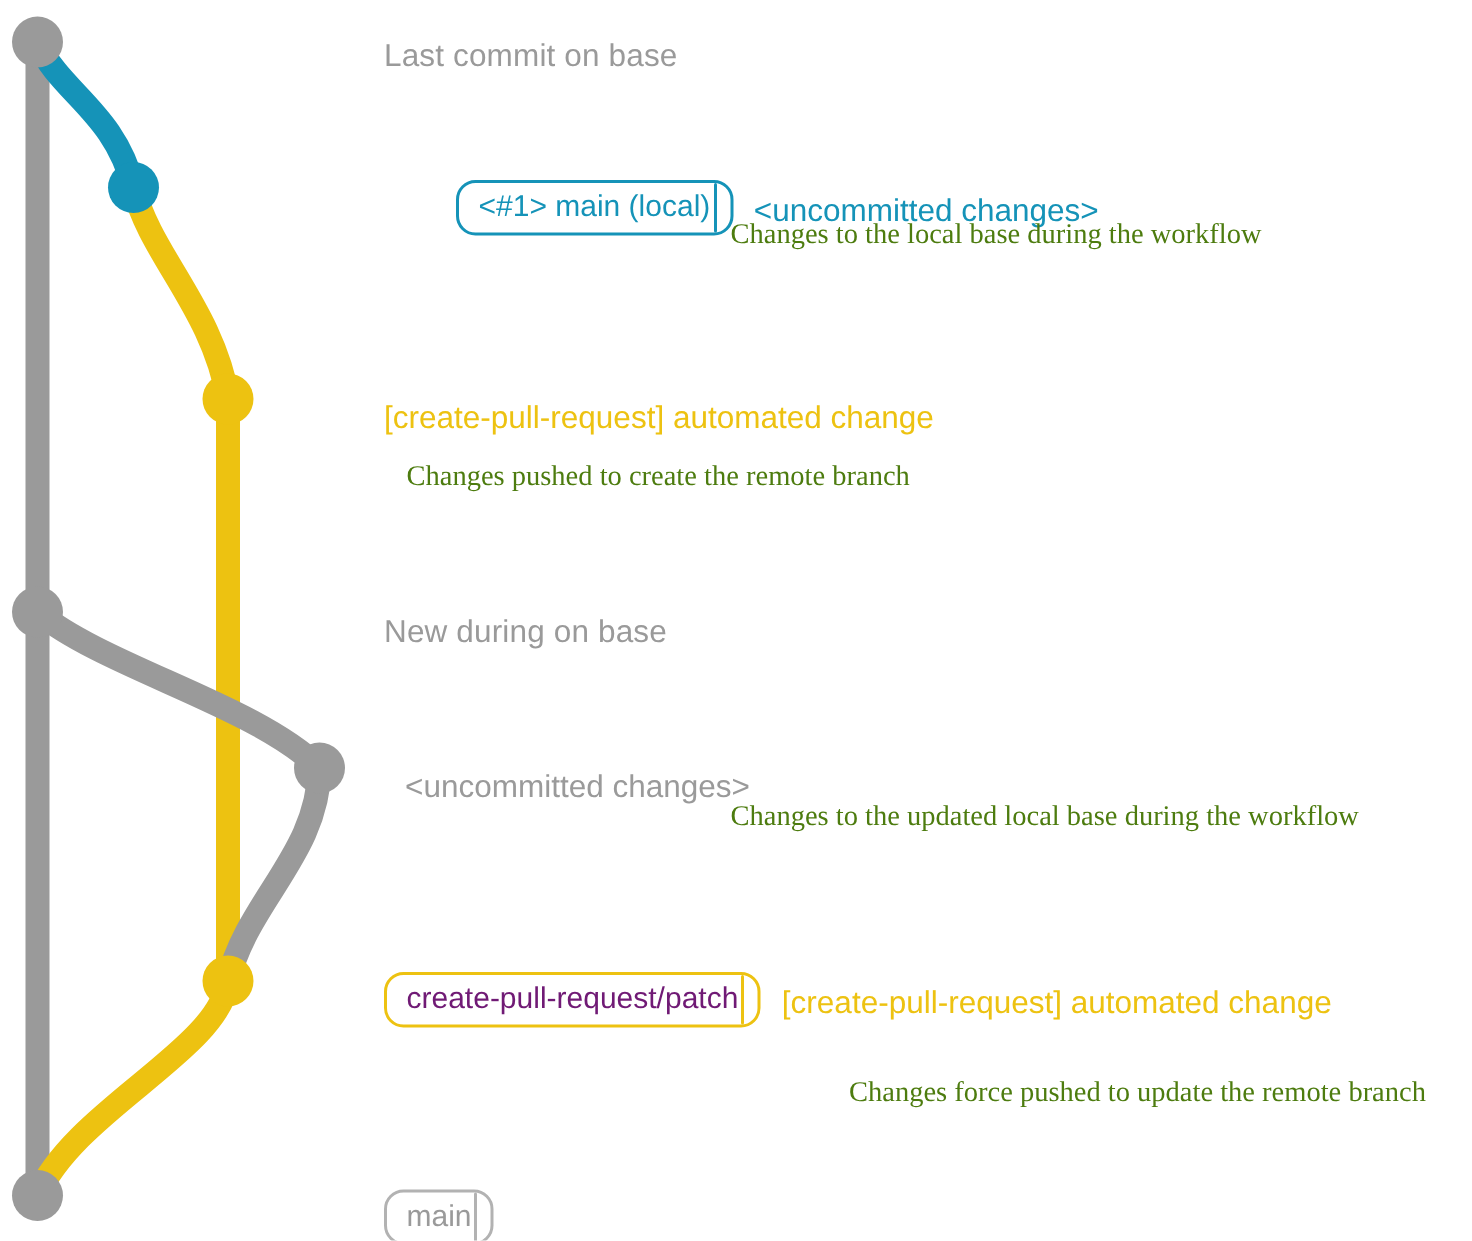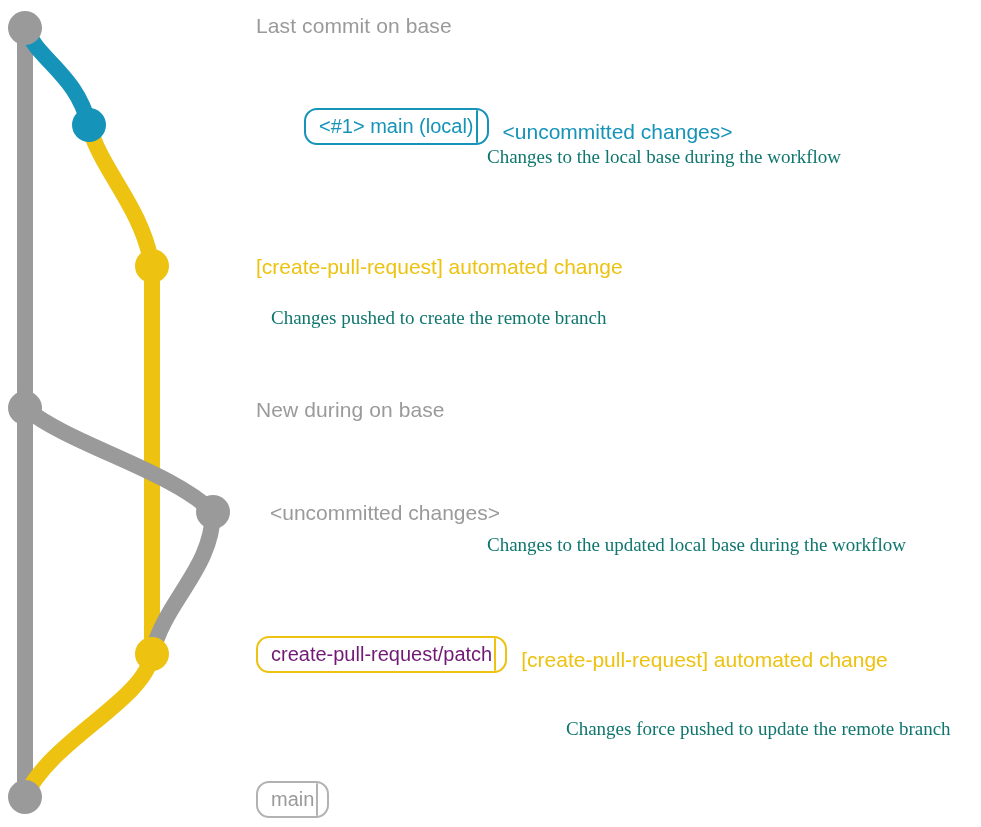--- a/index.html
+++ b/index.html
@@ -21,22 +21,23 @@
     position: absolute;
     left: 0;
     top: 0;
     width: 981px;
     height: 827px;
   }
 
   .row {
     position: absolute;
     display: flex;
-    align-items: flex-end;
+    align-items: center;
     white-space: nowrap;
+    margin-top: 12px;
   }
 
   
   .caption {
     font-family: "Liberation Sans", sans-serif;
     font-size: 21px;
     color: #9a9a9a;
     line-height: 26px;
     letter-spacing: 0.1px;
   }
@@ -95,21 +96,21 @@
     line-height: 26px;
     color: #edc211;
   }
 
   
   .note {
     position: absolute;
     font-family: "Liberation Serif", serif;
     font-size: 19px;
     line-height: 23px;
-    color: #0f766e;
+    color: #4d7c0f;
     white-space: nowrap;
   }
 </style>
 </head>
 <body>
 
 <svg id="graph-svg" viewBox="0 0 981 827" xmlns="http://www.w3.org/2000/svg">
 
   <path d="M 25 28 L 25 797" fill="none" stroke="#9a9a9a" stroke-width="16" stroke-linecap="round"></path>
 

